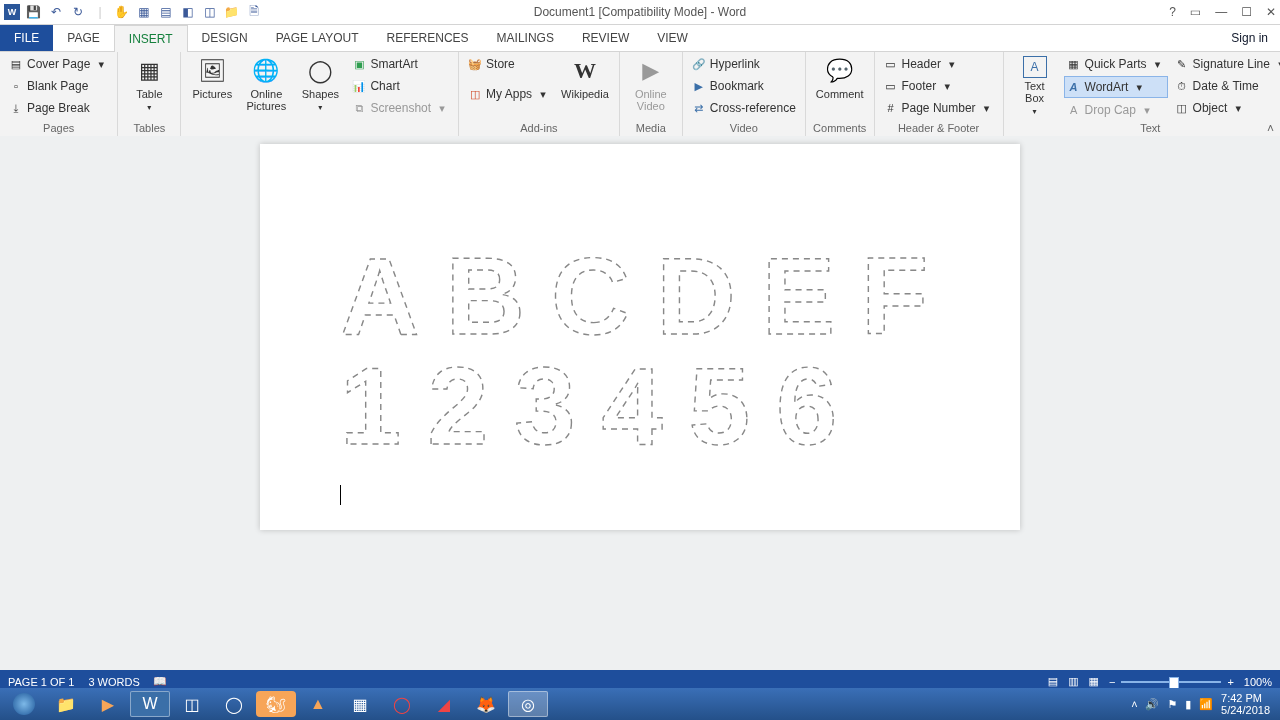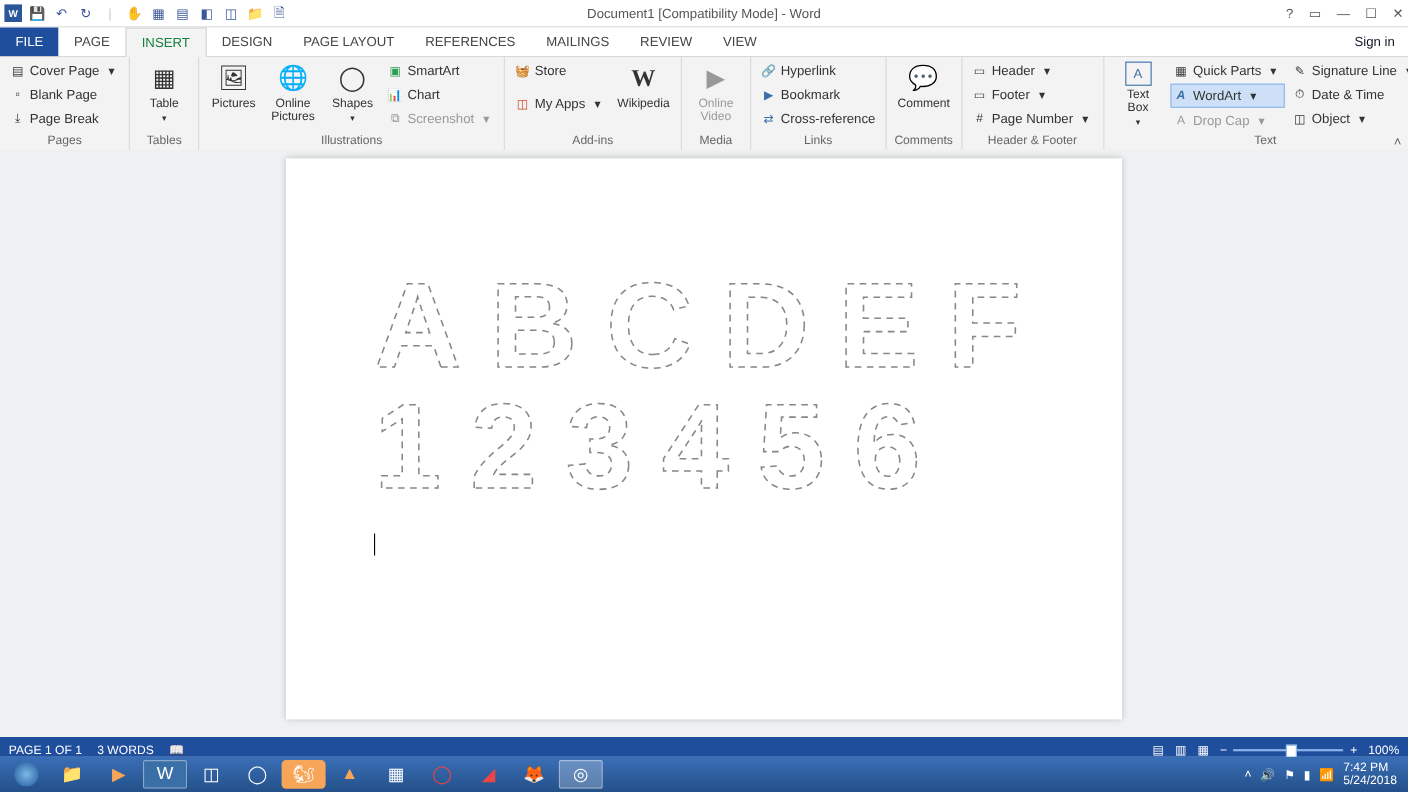--- a/index.html
+++ b/index.html
@@ -18,21 +18,21 @@
 .group .lbl{height:16px;text-align:center;font-size:11px;color:#666}
 .smallbtn{display:flex;align-items:center;gap:4px;height:20px;padding:0 3px;color:#333;white-space:nowrap}
 .smallbtn .mi{width:14px;height:14px;display:flex;align-items:center;justify-content:center;font-size:11px}
 .smallbtn.sel{background:#cde0f7;border:1px solid #8ab4e8;padding:0 2px}
 .col{display:flex;flex-direction:column;gap:2px}
 .bigbtn{display:flex;flex-direction:column;align-items:center;justify-content:center;gap:2px;padding:2px 4px;min-width:42px;color:#333}
 .bigbtn .bi{width:30px;height:30px;display:flex;align-items:center;justify-content:center;font-size:22px}
 .bigbtn span{font-size:11px;line-height:12px;text-align:center}
 .collapse{position:absolute;right:6px;bottom:2px;color:#666}
 .workspace{position:absolute;top:136px;left:0;right:0;bottom:50px;background:#eef0f1;display:flex;justify-content:center;overflow:hidden}
-.page{margin-top:8px;width:760px;height:510px;background:#fff;box-shadow:0 0 6px rgba(0,0,0,.2);padding:90px 80px 0;box-sizing:border-box}
+.page{margin-top:8px;width:760px;height:386px;background:#fff;box-shadow:0 0 6px rgba(0,0,0,.2);padding:90px 80px 0;box-sizing:border-box}
 .stroke{font-family:Arial,sans-serif;font-weight:700;font-size:110px;letter-spacing:26px;line-height:1;fill:none;stroke:#888;stroke-width:1.4;stroke-dasharray:6 5}
 .cursor{width:1px;height:20px;background:#000;margin-top:18px}
 .status{position:absolute;left:0;right:0;bottom:32px;height:18px;background:#1e4e9c;color:#fff;display:flex;align-items:flex-end;font-size:11px;padding:0 8px;gap:14px}
 .status .right{margin-left:auto;display:flex;align-items:center;gap:10px}
 .zoom{display:flex;align-items:center;gap:6px}
 .ztrack{width:100px;height:2px;background:#8ab4e8;position:relative}
 .zthumb{position:absolute;top:-4px;left:48px;width:8px;height:10px;background:#fff;border:1px solid #8ab4e8}
 .taskbar{position:absolute;left:0;right:0;bottom:0;height:32px;background:linear-gradient(#3a6fb7,#245089);display:flex;align-items:center;padding:0 4px;gap:2px}
 .tb{width:40px;height:26px;border-radius:2px;display:flex;align-items:center;justify-content:center;font-size:16px;color:#fff}
 .tb.active{background:rgba(255,255,255,.25);box-shadow:inset 0 0 0 1px rgba(255,255,255,.4)}
@@ -136,21 +136,20 @@
             <span class="mi" style="color:#d04727">📊</span>
             <span>Chart</span>
           </div>
         <div class="smallbtn" style="color:#999">
             <span class="mi">⧉</span>
             <span>Screenshot</span>
             <span class="mi">▾</span>
           </div>
       </div>
     </div>
-    <div class="lbl">Illustrations</div>
   </div>
 
   <div class="group">
     <div class="body">
       <div class="col">
         <div class="smallbtn">
             <span class="mi" style="color:#d04727">🧺</span>
             <span>Store</span>
           </div>
         <div style="height:6px"></div>
@@ -188,21 +187,21 @@
       <div class="smallbtn">
             <span class="mi" style="color:#3b6fa8">▶</span>
             <span>Bookmark</span>
           </div>
       <div class="smallbtn">
             <span class="mi" style="color:#3b6fa8">⇄</span>
             <span>Cross-reference</span>
           </div>
     </div>
       </div>
-    <div class="lbl">Links</div>
+    <div class="lbl">Video</div>
   </div>
 
   <div class="group">
     <div class="body">
       <div class="bigbtn">
           <div class="bi" style="color:#d8a03a">💬</div>
           <span>Comment</span>
         </div>
     </div>
     <div class="lbl">Comments</div>

